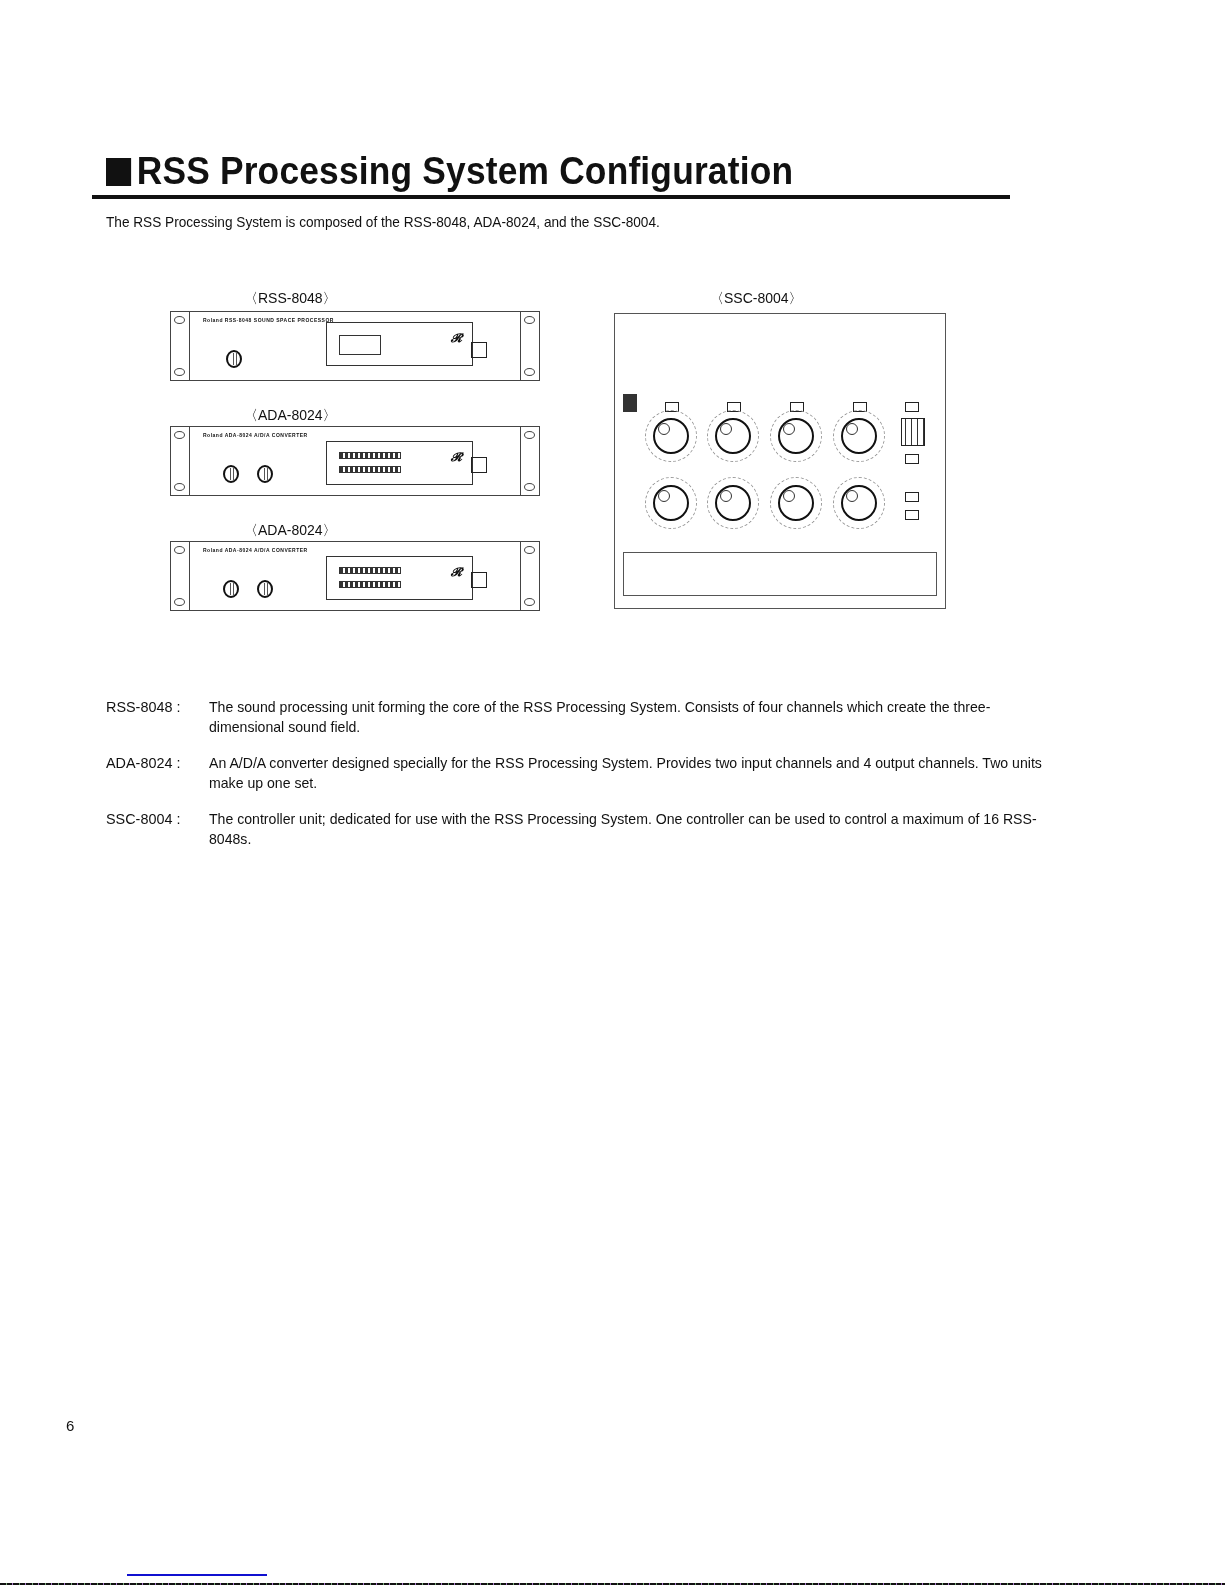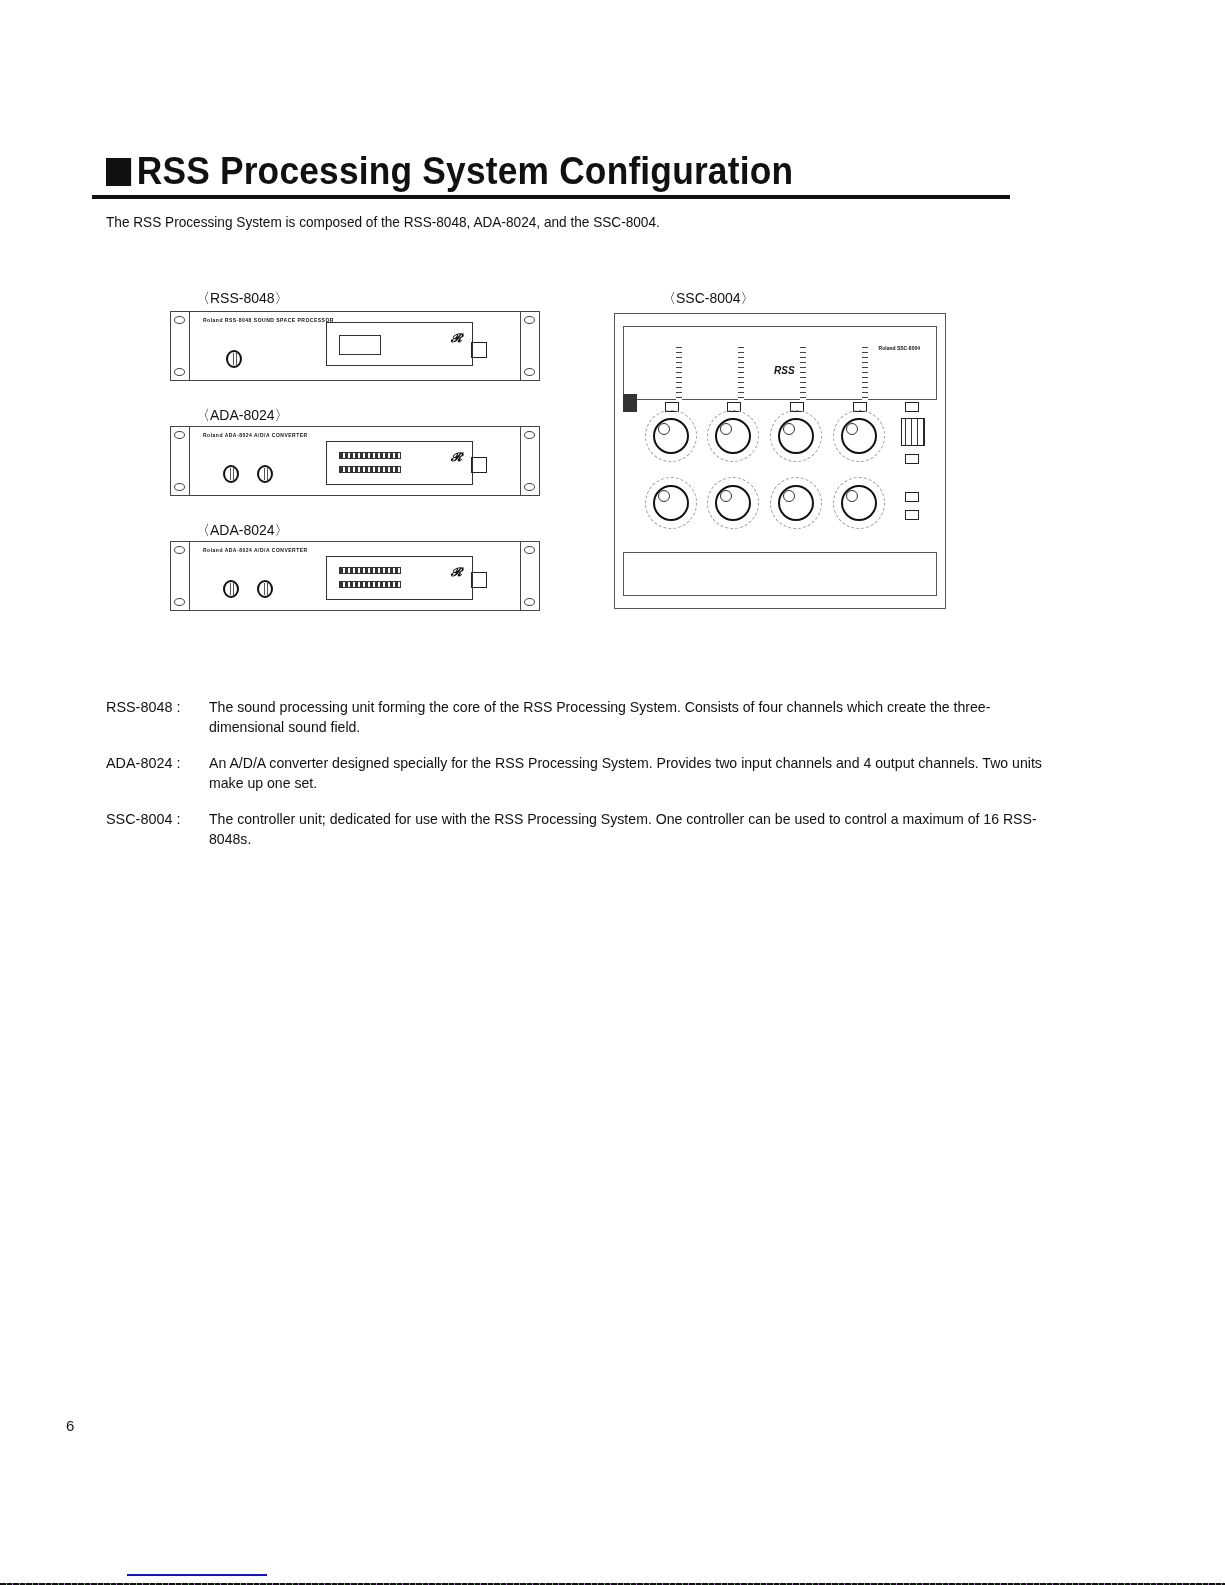--- a/index.html
+++ b/index.html
@@ -1,21 +1,21 @@
 <!DOCTYPE html>
 <html><head>
 <meta charset="utf-8">
 <style>
   html,body{margin:0;padding:0;background:#fff;}
   body{width:1225px;height:1585px;position:relative;overflow:hidden;font-family:"Liberation Sans",sans-serif;color:#111;}
   .title{position:absolute;left:106px;top:150px;font-family:"Liberation Sans",sans-serif;font-weight:bold;font-size:38px;letter-spacing:0.2px;transform:scaleX(0.93);transform-origin:left top;white-space:nowrap;}
   .title .sq{display:inline-block;width:27px;height:28px;background:#111;margin-right:6px;vertical-align:-2px;}
   .rule{position:absolute;left:92px;top:195px;width:918px;height:4px;background:#111;}
   .intro{position:absolute;left:106px;top:214px;font-size:14.5px;transform:scaleX(0.94);transform-origin:left top;white-space:nowrap;}
-  .unit-label{position:absolute;font-size:14px;white-space:nowrap;}
+  .unit-label{position:absolute;font-size:14px;white-space:nowrap;margin-left:48px;}
   .rack{position:absolute;left:170px;width:370px;height:70px;border:1px solid #444;box-sizing:border-box;}
   .rack .ear{position:absolute;top:0;bottom:0;width:18px;border-right:1px solid #444;}
   .rack .ear.r{right:0;border-right:none;border-left:1px solid #444;}
   .rack .hole{position:absolute;width:9px;height:6px;border:1px solid #444;border-radius:50%;left:3px;}
   .rack .brand{position:absolute;left:32px;top:5px;font-size:5px;font-weight:bold;letter-spacing:.5px;}
   .rack .window{position:absolute;left:155px;top:10px;width:145px;height:42px;border:1px solid #333;}
   .rack .pbtn{position:absolute;right:52px;top:30px;width:14px;height:14px;border:1.5px solid #222;}
   .knob{position:absolute;width:16px;height:18px;border:2px solid #111;border-radius:50%;box-sizing:border-box;}
   .knob::after{content:"";position:absolute;left:5px;top:1px;width:2px;height:12px;border-left:1px solid #555;border-right:1px solid #555;}
   .meter{position:absolute;left:12px;height:5px;width:60px;border:1px solid #333;background:repeating-linear-gradient(90deg,#333 0 3px,#fff 3px 5px);}
@@ -101,28 +101,20 @@
   <div class="window" style="top:14px;">
     <div class="meter" style="top:10px;"></div>
     <div class="meter" style="top:24px;"></div>
     <div style="position:absolute;right:10px;top:8px;font-size:12px;font-style:italic;font-weight:bold;">𝓡</div>
   </div>
   <div class="pbtn"></div>
 </div>
 
 <div class="unit-label" style="left:662px;top:290px;">〈SSC-8004〉</div>
 <div class="ssc">
-  <div class="top">
-    <div class="ledcol" style="left:52px"></div>
-    <div class="ledcol" style="left:114px"></div>
-    <div class="ledcol" style="left:176px"></div>
-    <div class="ledcol" style="left:238px"></div>
-    <div class="logo">RSS</div>
-    <div class="brand">Roland SSC-8004</div>
-  </div>
   <div class="panel"></div>
   <div class="sbtn" style="left:50px;top:88px"></div>
   <div class="sbtn" style="left:112px;top:88px"></div>
   <div class="sbtn" style="left:175px;top:88px"></div>
   <div class="sbtn" style="left:238px;top:88px"></div>
   <div class="sbtn" style="left:290px;top:88px"></div>
   <div class="dial" style="left:30px;top:96px">
       <div class="inner"></div>
     </div>
   <div class="dial" style="left:92px;top:96px">

